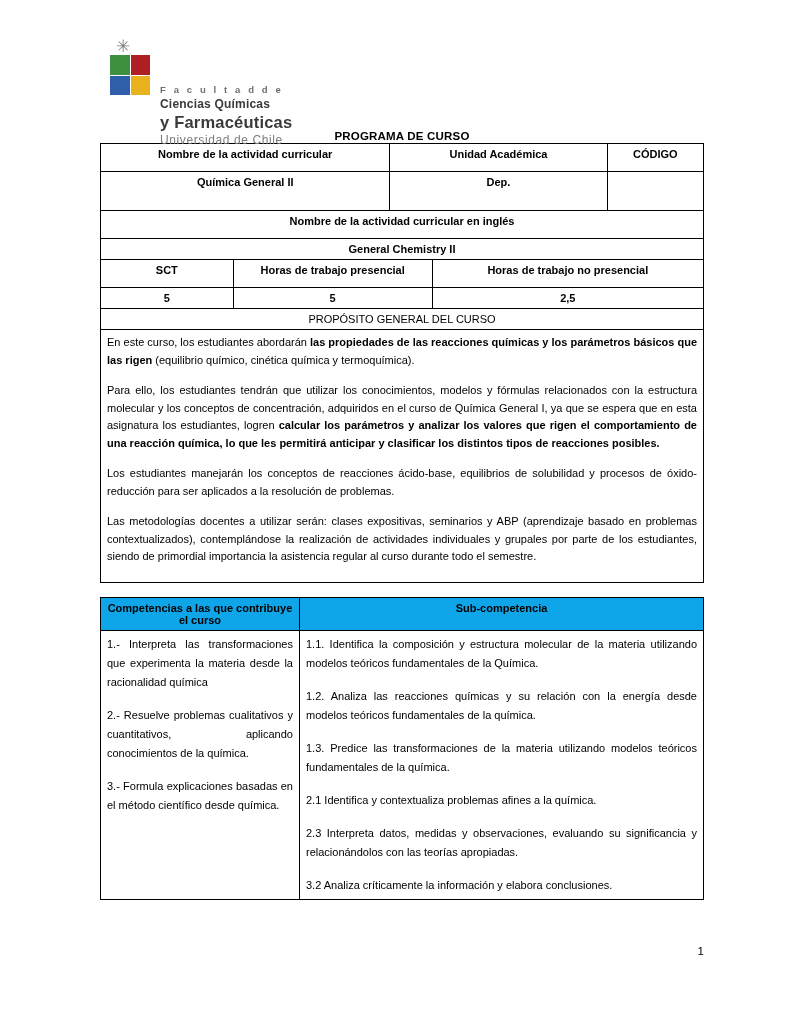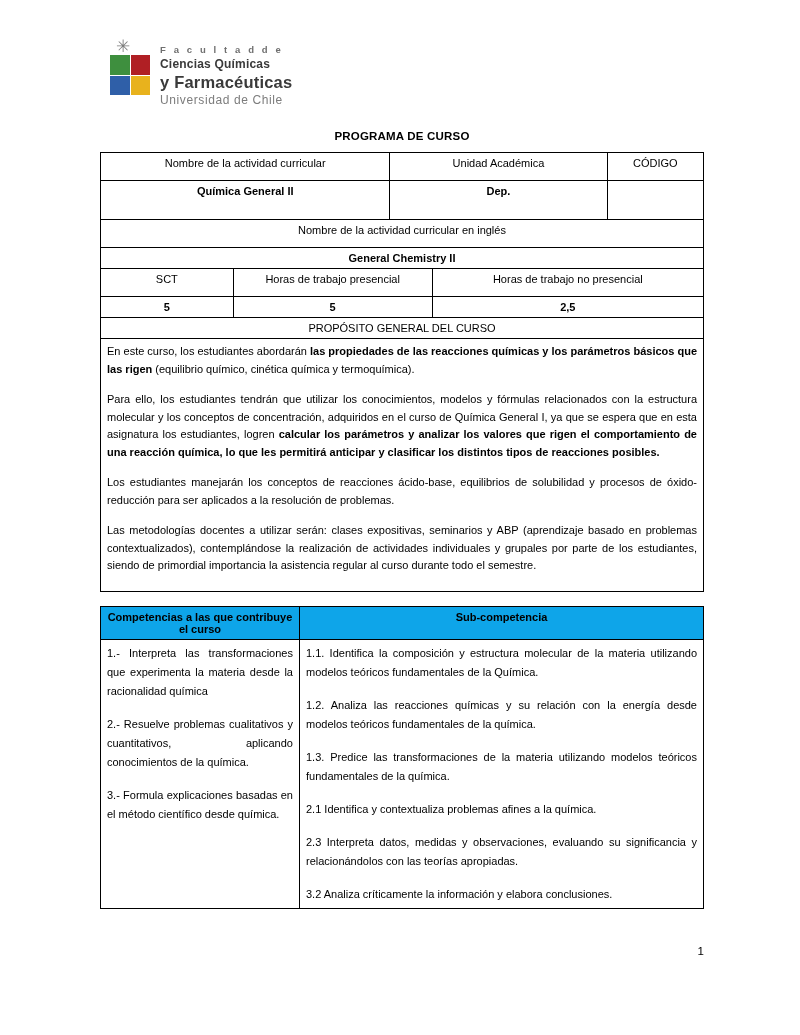--- a/index.html
+++ b/index.html
@@ -55,21 +55,21 @@
     grid-template-columns: 1fr 1fr;
     grid-template-rows: 1fr 1fr;
     gap: 1px;
   }
   .sq { width: 100%; height: 100%; }
   .sq.g { background: #3e8f3e; }
   .sq.r { background: #b01f24; }
   .sq.b { background: #2f5fa8; }
   .sq.y { background: #e8b21d; }
 
-  .logo-text { padding-top: 6px; }
+  .logo-text { padding-top: 6px; margin-top: 40px; }
   .logo-l1 {
     font-size: 9.5px;
     letter-spacing: 2.6px;
     color: #6f6f6f;
     font-weight: bold;
   }
   .logo-l2 {
     font-size: 12px;
     font-weight: bold;
     color: #3a3a3a;
@@ -88,41 +88,41 @@
     color: #7c7c7c;
     letter-spacing: 0.6px;
     margin-top: 2px;
   }
 
   
   .doc-title {
     text-align: center;
     font-weight: bold;
     font-size: 11.5px;
-    margin: 22px 0 10px 0;
+    margin: 22px 0 1px 0;
     letter-spacing: 0.2px;
   }
 
   
   table.grid {
     width: 100%;
     border-collapse: collapse;
     table-layout: fixed;
   }
   table.grid td {
     border: 1px solid #000000;
     padding: 4px 6px;
     font-size: 11px;
     vertical-align: top;
   }
   td.c { text-align: center; }
   td.b { font-weight: bold; }
   .hdr-row td {
     text-align: center;
-    font-weight: normal;
+    font-weight: bold;
     height: 19px;
   }
   .tall { height: 30px; }
   .mid { vertical-align: middle; }
 
   
   .purpose-cell {
     text-align: justify;
     padding: 8px 10px 10px 10px;
     font-size: 11.5px;

